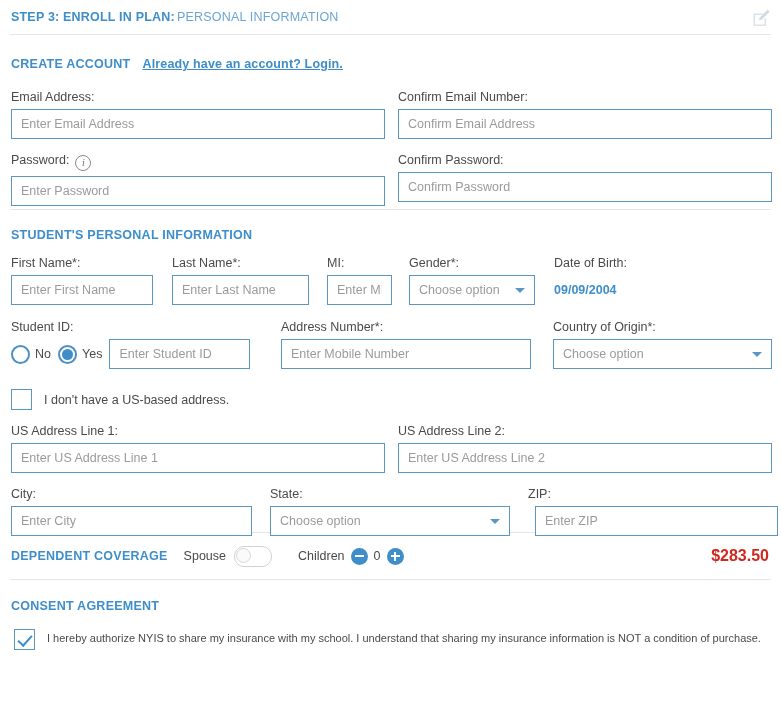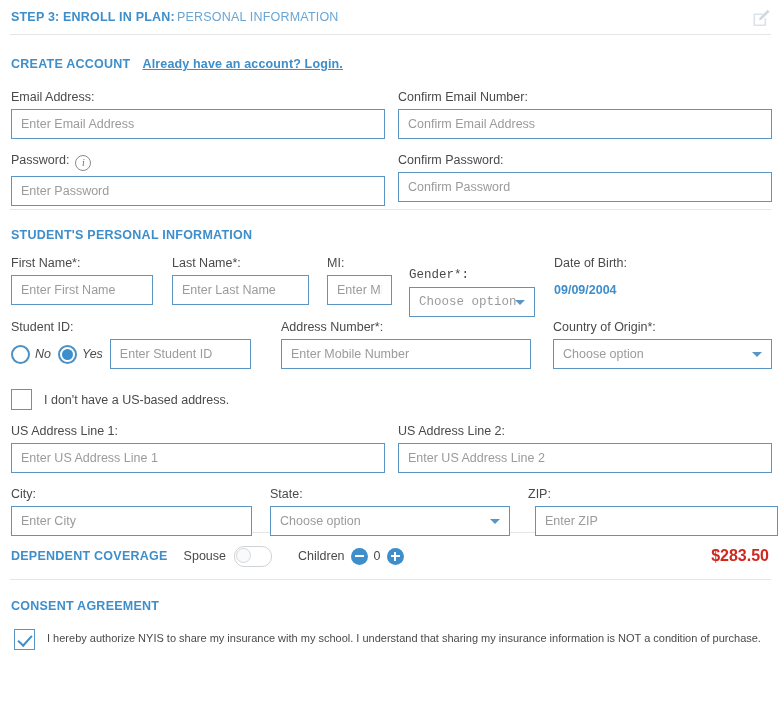--- a/index.html
+++ b/index.html
@@ -144,21 +144,20 @@
     left: 50%; top: 50%;
     width: 11px; height: 11px;
     margin: -5.5px 0 0 -5.5px;
     border-radius: 50%;
     background: #3d8ecb;
   }
   .radio-label {
     font-size: 12.5px;
     color: #4a4a4a;
     margin: 0 7px 0 5px;
-    font-style: italic;
   }
 
   
   .cbox {
     width: 21px; height: 21px;
     border: 1px solid #5a95c4;
     background: #fff;
     box-sizing: border-box;
     display: inline-block;
     position: relative;
@@ -335,21 +334,21 @@
       <input class="fi" style="width: 142px;" placeholder="Enter First Name">
     </div>
     <div class="abs" style="left:172px;top:0;">
       <label class="label">Last Name*:</label>
       <input class="fi" style="width: 137px;" placeholder="Enter Last Name">
     </div>
     <div class="abs" style="left:327px;top:0;">
       <label class="label">MI:</label>
       <input class="fi" style="width: 65px;" placeholder="Enter MI">
     </div>
-    <div class="abs" style="left:409px;top:12px;font-family:Liberation Mono, monospace;">
+    <div class="abs" style="left:409px;top:0;">
       <label class="label">Gender*:</label>
       <div class="sel" style="width:126px;">
         <span>Choose option</span>
         <span class="caret"></span>
       </div>
     </div>
     <div class="abs" style="left:554px;top:0;">
       <label class="label">Date of Birth:</label>
       <div style="font-size:12.5px;font-weight:bold;color:#3d8ecb;line-height:30px;">09/09/2004</div>
     </div>

